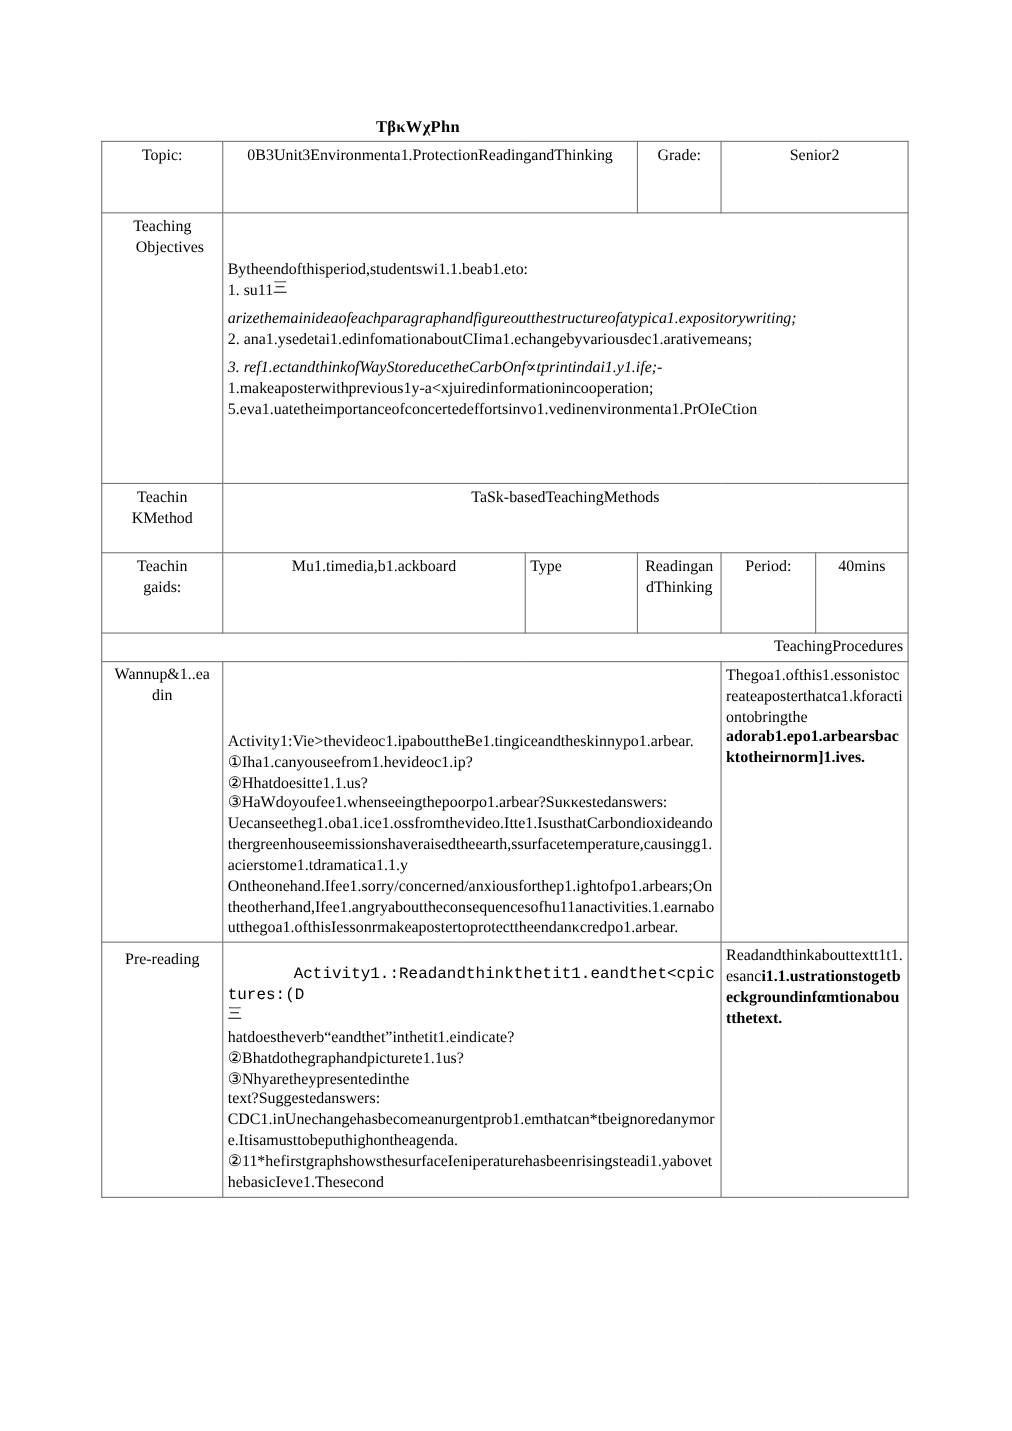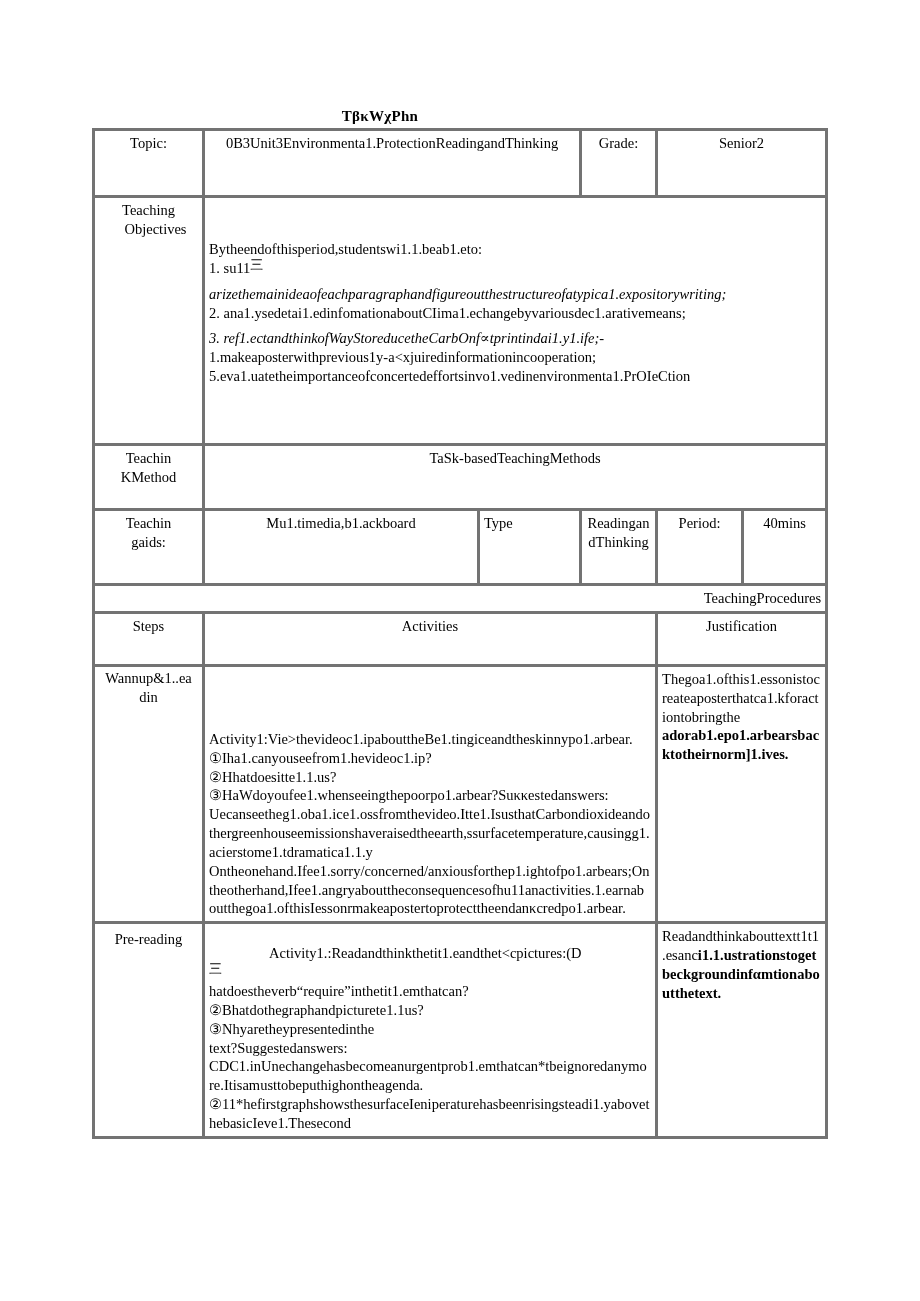--- a/index.html
+++ b/index.html
@@ -34,21 +34,21 @@
   }
   table.lesson-table {
     position: absolute;
     left: 92px;
     top: 128px;
     width: 733px;
     border-collapse: collapse;
     table-layout: fixed;
   }
   table.lesson-table td {
-    border: 3px solid #737373;
+    border: 1px solid #737373;
     vertical-align: top;
     padding: 3px 4px 3px 4px;
     font-size: 14.5px;
     line-height: 1.30;
     word-wrap: break-word;
     overflow-wrap: break-word;
   }
   .c-center { text-align: center; }
   .v-mid { vertical-align: middle; }
   .label-cell {
@@ -65,21 +65,21 @@
   .obj-gap { margin-top: 7px; font-style: italic; }
   .bodytext { font-size: 14.6px; line-height: 1.33; }
   .justif { font-size: 14.2px; line-height: 1.42; }
   .bold { font-weight: bold; }
   .tri-glyph {
     display: inline-block;
     font-size: 13px;
     line-height: 0.9;
     vertical-align: top;
   }
-  .indent-activity { text-indent: 60px; }
+  .indent-activity { text-indent: 60px; font-family: Liberation Mono, monospace; }
   .hdr-row td { text-align: center; vertical-align: middle; }
   .proc-head {
     text-align: right;
     vertical-align: middle;
     padding-top: 18px;
     padding-bottom: 18px;
   }
 </style>
 </head>
 <body>
@@ -140,25 +140,20 @@
       <td class="v-mid">Type</td>
       <td class="c-center">ReadingandThinking</td>
       <td class="label-cell">Period:</td>
       <td class="label-cell">40mins</td>
     </tr>
 
     <tr>
       <td colspan="7" class="proc-head">TeachingProcedures</td>
     </tr>
 
-    <tr class="hdr-row">
-      <td style="height:44px">Steps</td>
-      <td colspan="4">Activities</td>
-      <td colspan="2">Justification</td>
-    </tr>
 
     <tr>
       <td class="bodytext c-center" style="vertical-align:top; padding-top:2px">
         <span>Wannup&amp;1..ea</span>
         <span>din</span>
       </td>
       <td colspan="4" class="bodytext" style="padding-top:63px">
         <span class="obj-line">Activity1:Vie&gt;thevideoc1.ipabouttheBe1.tingiceandtheskinnypo1.arbear.</span>
         <span class="obj-line">①Iha1.canyouseefrom1.hevideoc1.ip?</span>
         <span class="obj-line">②Hhatdoesitte1.1.us?</span>
@@ -172,21 +167,21 @@
       </td>
     </tr>
 
     <tr>
       <td class="bodytext c-center" style="vertical-align:top; padding-top:6px">
         <span>Pre-reading</span>
       </td>
       <td colspan="4" class="bodytext" style="padding-top:20px">
         <span class="obj-line indent-activity">Activity1.:Readandthinkthetit1.eandthet&lt;cpictures:(D</span>
         <span class="obj-line"><span class="tri-glyph">三</span></span>
-        <span class="obj-line">hatdoestheverb“require”inthetit1.emthatcan?②Bhatdothegraphandpicturete1.1us?</span>
+        <span class="obj-line">hatdoestheverb“eandthet”inthetit1.eindicate?②Bhatdothegraphandpicturete1.1us?</span>
         <span class="obj-line">③Nhyaretheypresentedinthe</span>
         <span class="obj-line">text?Suggestedanswers:</span>
         <span class="obj-line">CDC1.inUnechangehasbecomeanurgentprob1.emthatcan*tbeignoredanymore.Itisamusttobeputhighontheagenda.</span>
         <span class="obj-line">②11*hefirstgraphshowsthesurfaceIeniperaturehasbeenrisingsteadi1.yabovethebasicIeve1.Thesecond</span>
       </td>
       <td colspan="2" class="justif">
         <span>Readandthinkabouttextt1t1.esanc</span><span class="bold">i1.1.ustrationstogetbeckgroundinfαmtionaboutthetext.</span>
       </td>
     </tr>
 

